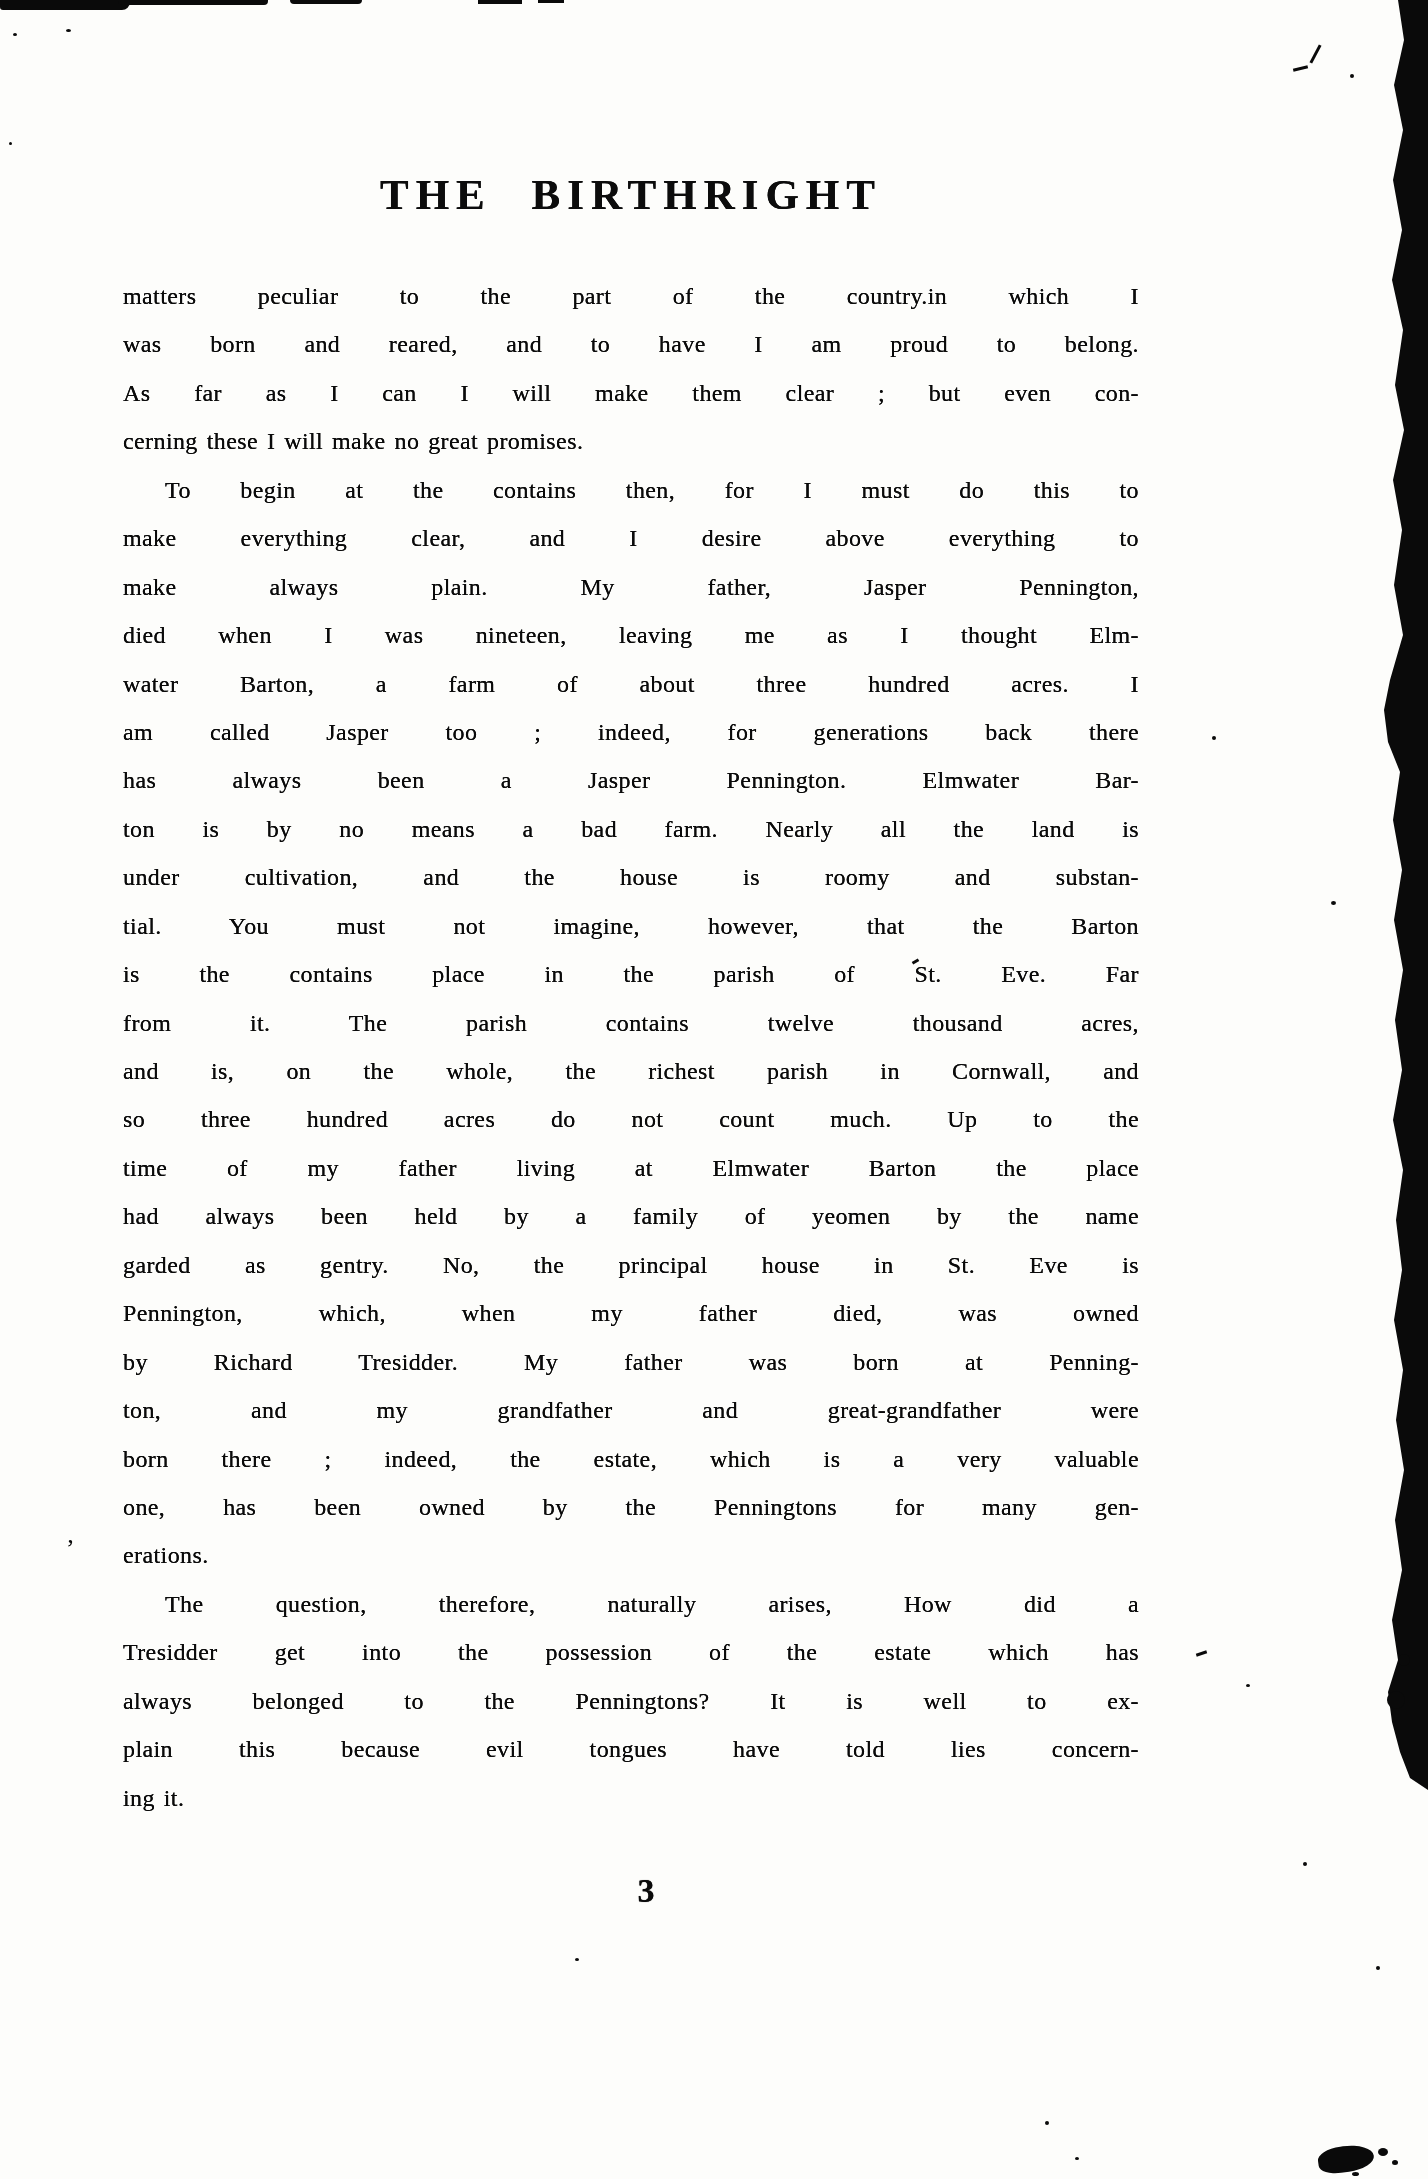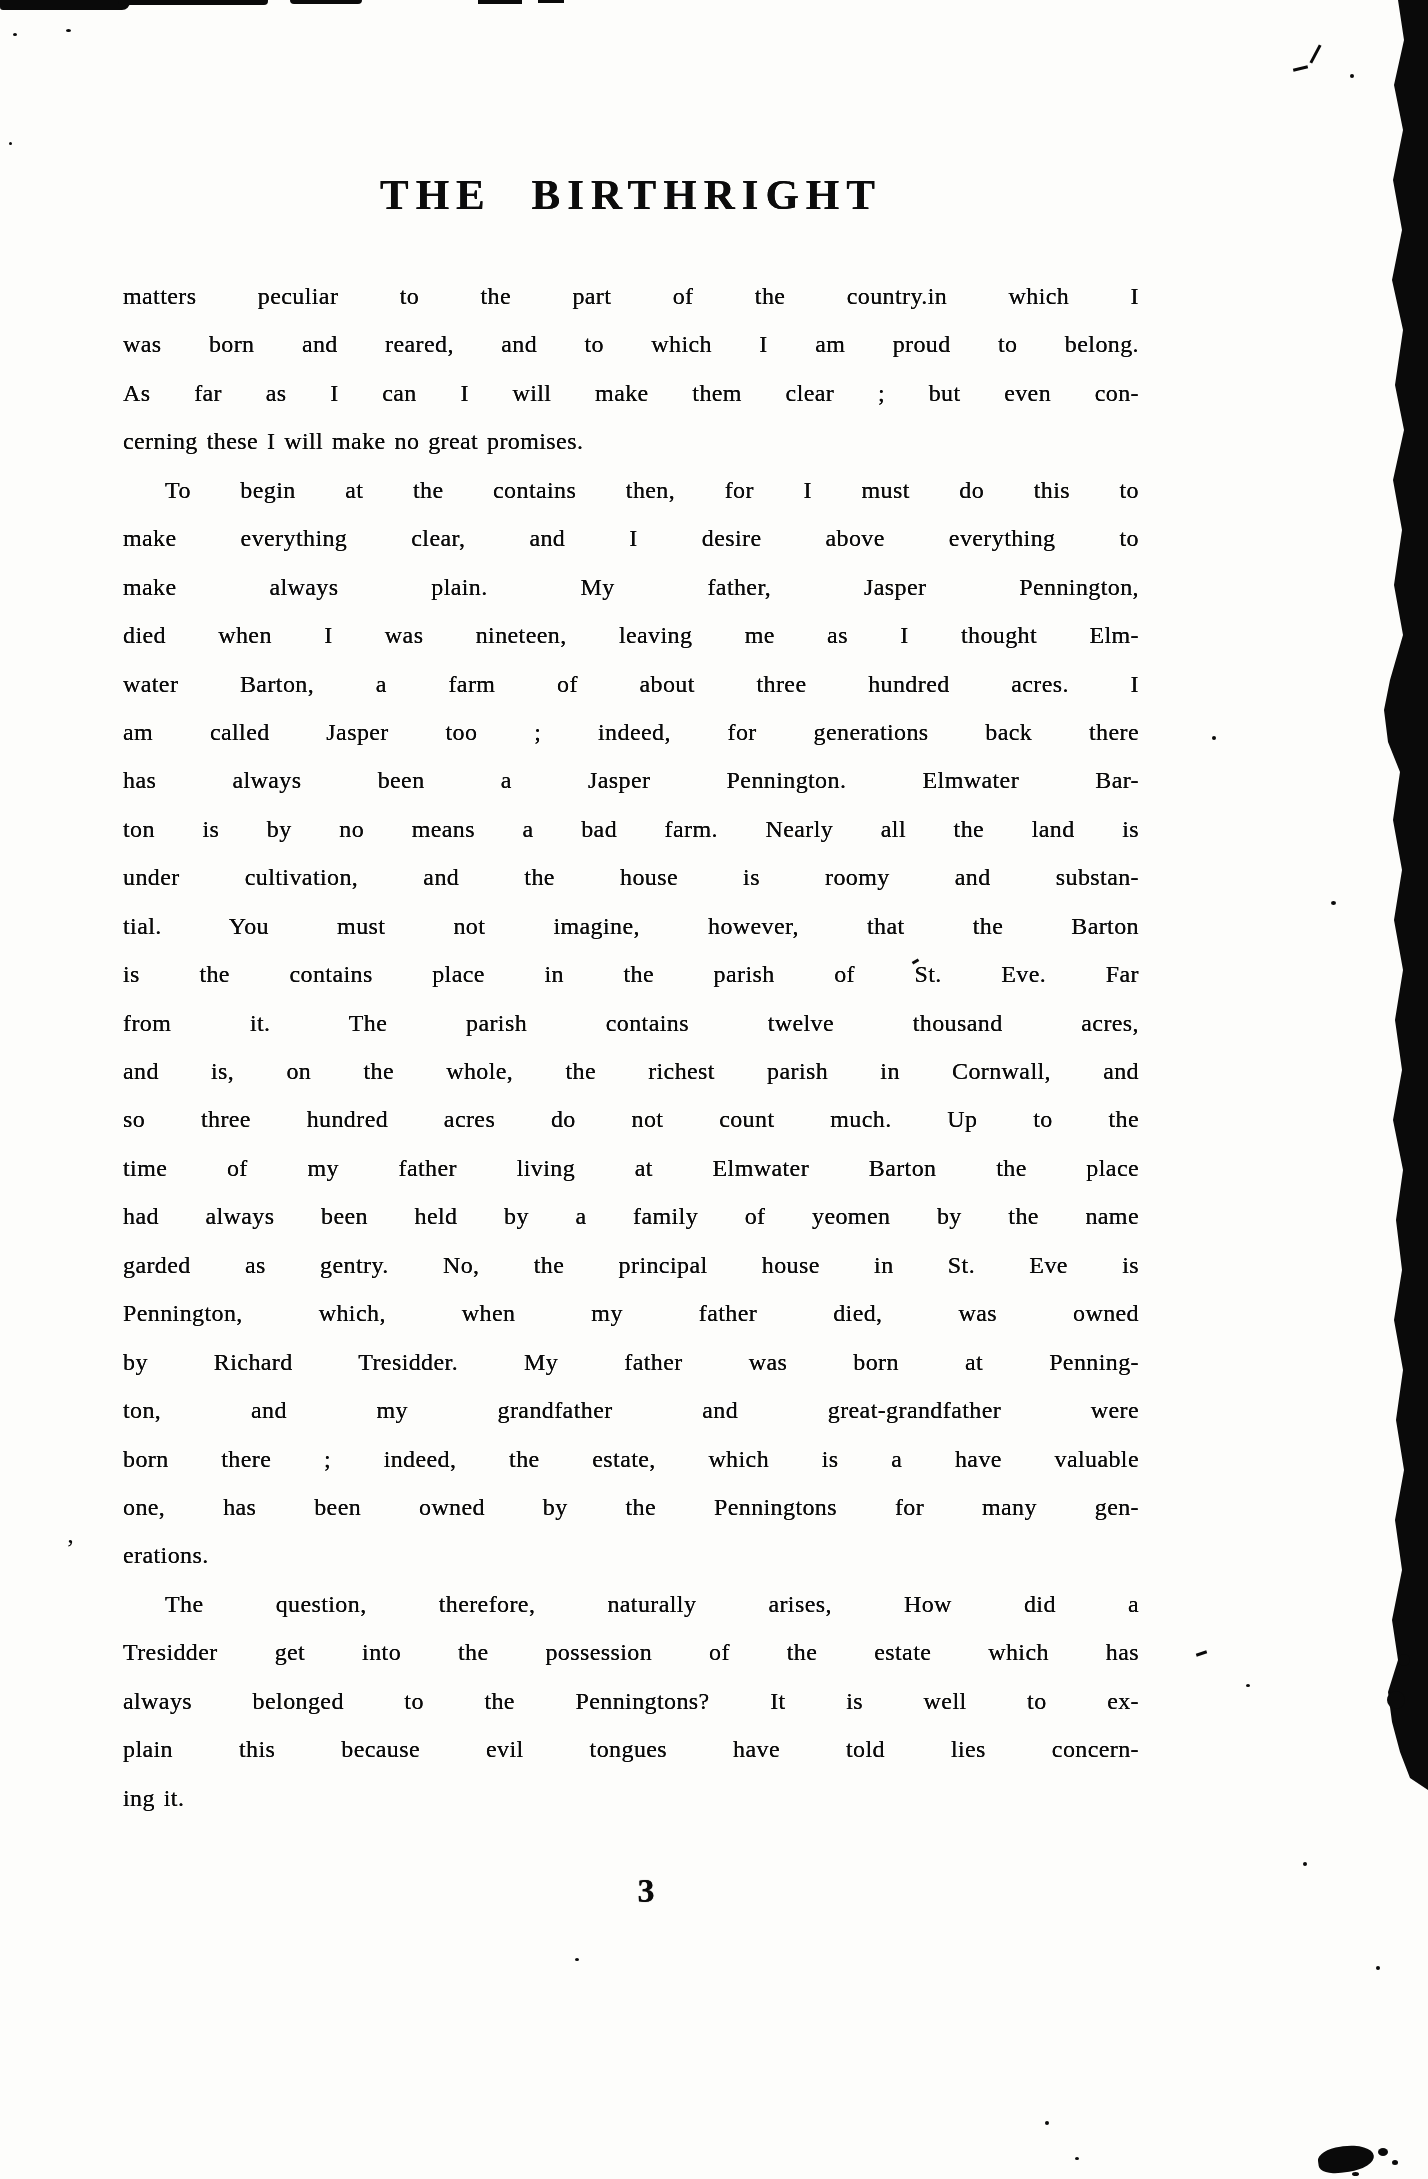--- a/index.html
+++ b/index.html
@@ -52,21 +52,21 @@
 </style>
 </head>
 <body>
 
 <div id="page">
 
   <div class="title">THE BIRTHRIGHT</div>
 
   <div class="body-text">
       <div class="line">matters peculiar to the part of the country.in which I</div>
-      <div class="line">was born and reared, and to which I am proud to belong.</div>
+      <div class="line">was born and reared, and to have I am proud to belong.</div>
       <div class="line">As far as I can I will make them clear ; but even con-</div>
       <div class="line last">cerning these I will make no great promises.</div>
       <div class="line indent">To begin at the contains then, for I must do this to</div>
       <div class="line">make everything clear, and I desire above everything to</div>
       <div class="line">make always plain.  My father, Jasper Pennington,</div>
       <div class="line">died when I was nineteen, leaving me as I thought Elm-</div>
       <div class="line">water Barton, a farm of about three hundred acres.  I</div>
       <div class="line">am called Jasper too ; indeed, for generations back there</div>
       <div class="line">has always been a Jasper Pennington.  Elmwater Bar-</div>
       <div class="line">ton is by no means a bad farm.  Nearly all the land is</div>
@@ -75,21 +75,21 @@
       <div class="line">is the contains place in the parish of St. Eve.  Far</div>
       <div class="line">from it.  The parish contains twelve thousand acres,</div>
       <div class="line">and is, on the whole, the richest parish in Cornwall, and</div>
       <div class="line">so three hundred acres do not count much.  Up to the</div>
       <div class="line">time of my father living at Elmwater Barton the place</div>
       <div class="line">had always been held by a family of yeomen by the name</div>
       <div class="line">garded as gentry.  No, the principal house in St. Eve is</div>
       <div class="line">Pennington, which, when my father died, was owned</div>
       <div class="line">by Richard Tresidder.  My father was born at Penning-</div>
       <div class="line">ton, and my grandfather and great-grandfather were</div>
-      <div class="line">born there ; indeed, the estate, which is a have valuable</div>
+      <div class="line">born there ; indeed, the estate, which is a very valuable</div>
       <div class="line">one, has been owned by the Penningtons for many gen-</div>
       <div class="line last">erations.</div>
       <div class="line indent">The question, therefore, naturally arises, How did a</div>
       <div class="line">Tresidder get into the possession of the estate which has</div>
       <div class="line">always belonged to the Penningtons?  It is well to ex-</div>
       <div class="line">plain this because evil tongues have told lies concern-</div>
       <div class="line last">ing it.</div>
     </div>
 
   <div class="pageno">3</div>

